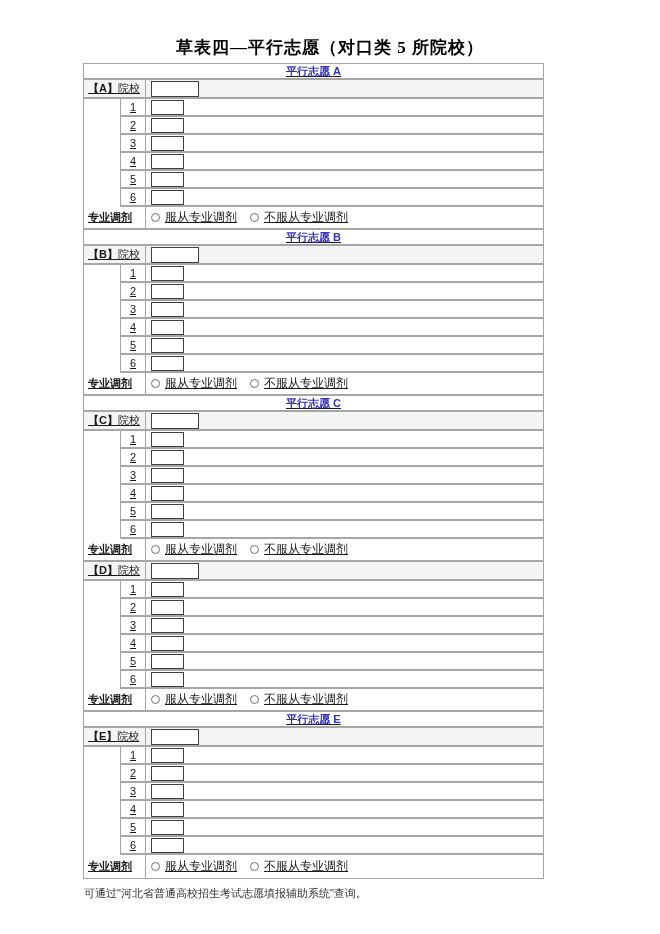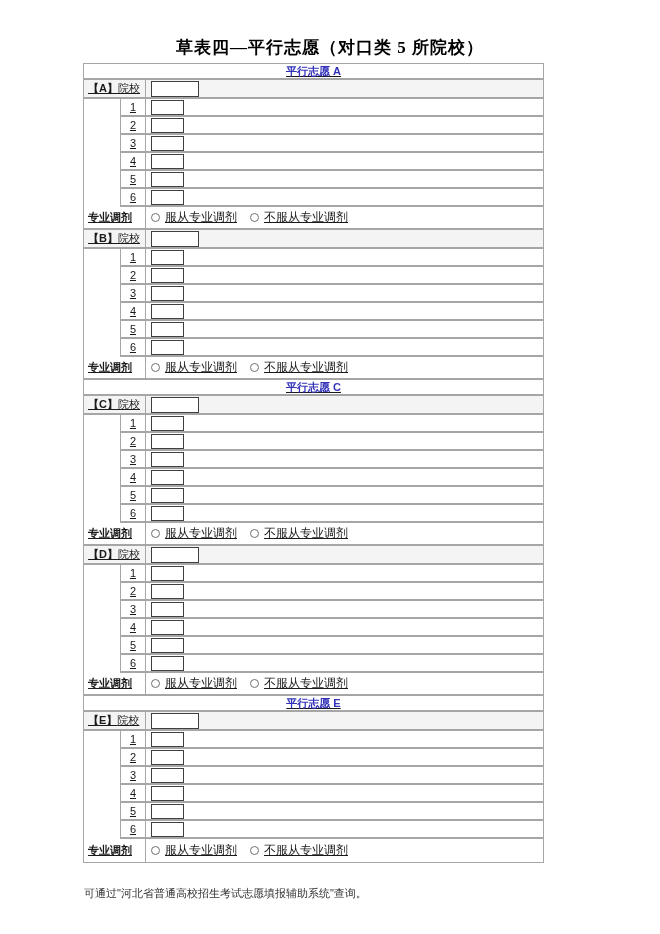--- a/index.html
+++ b/index.html
@@ -129,20 +129,23 @@
         </span>
         <span class="radio-opt">
           <span class="circle"></span>
           <span>不服从专业调剂</span>
         </span>
       </div>
     </div>
   </section>
 
   <section class="sec">
+    <div class="row hdr">
+      <span class="hdr-text">平行志愿 B</span>
+    </div>
     <div class="row college">
       <div class="cell label">
         <span class="bracket">【B】</span>
           <span>院校</span>
       </div>
       <div class="cell content">
         <input type="text" class="box college-box" value="" style="">
       </div>
     </div>
     <div class="majors">

